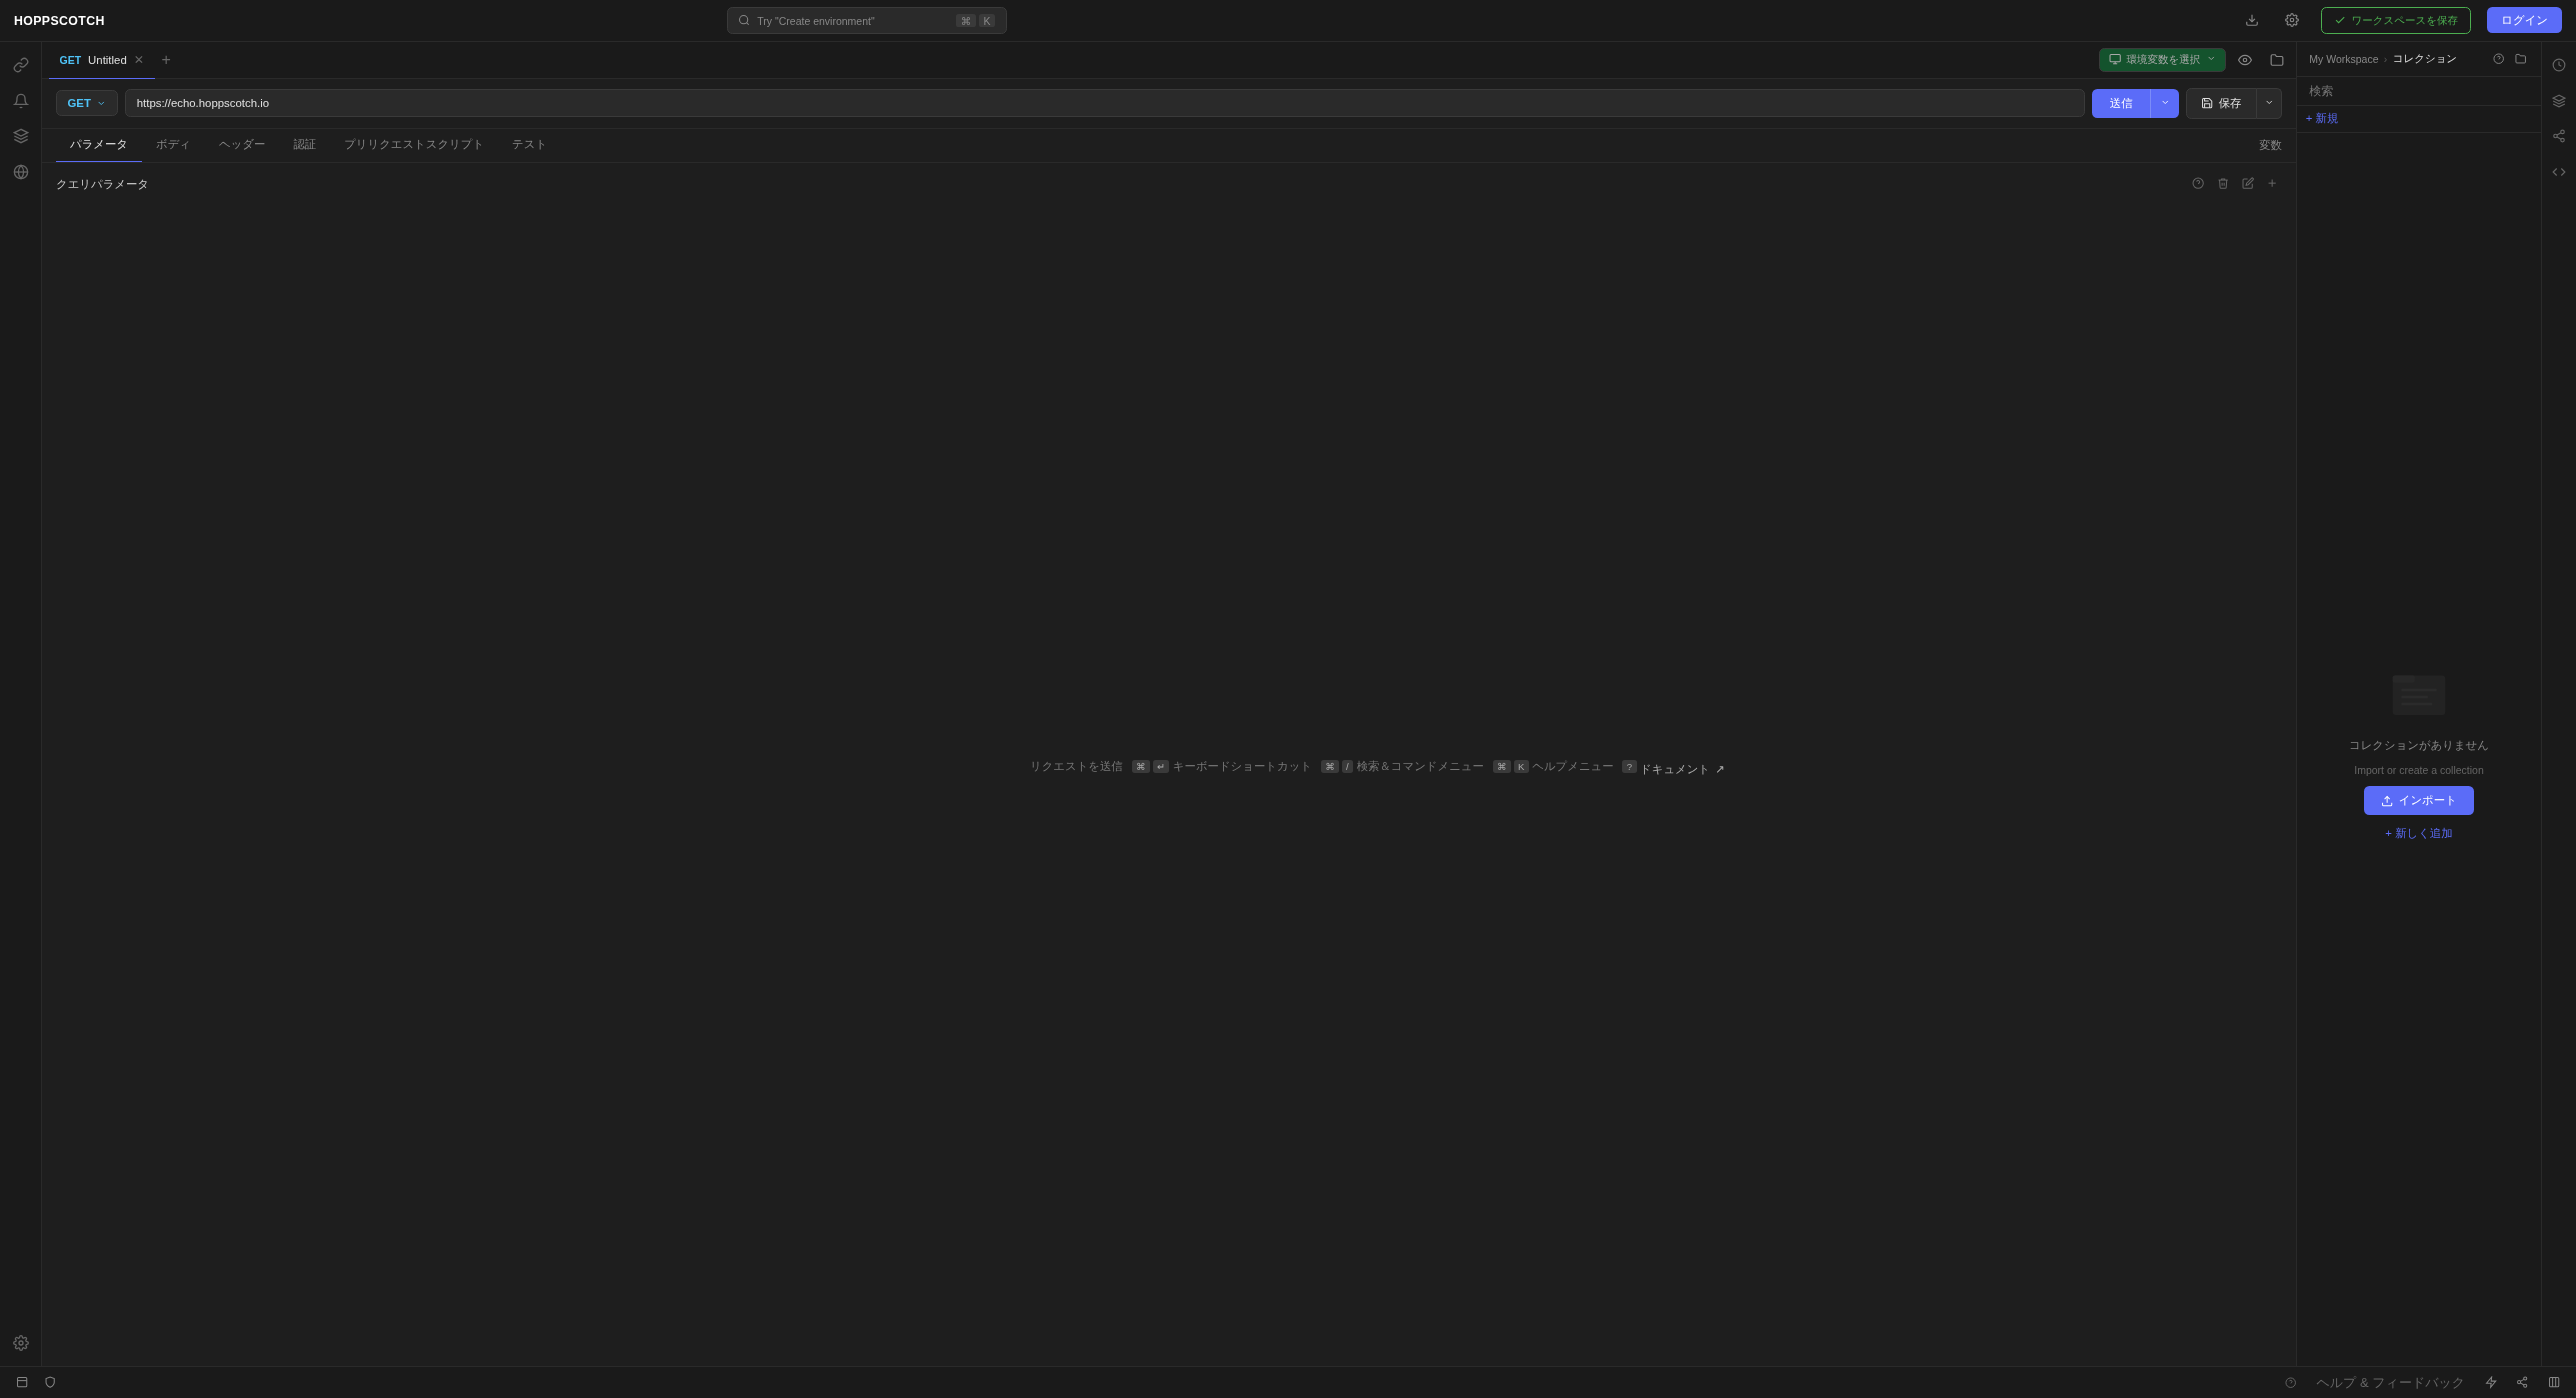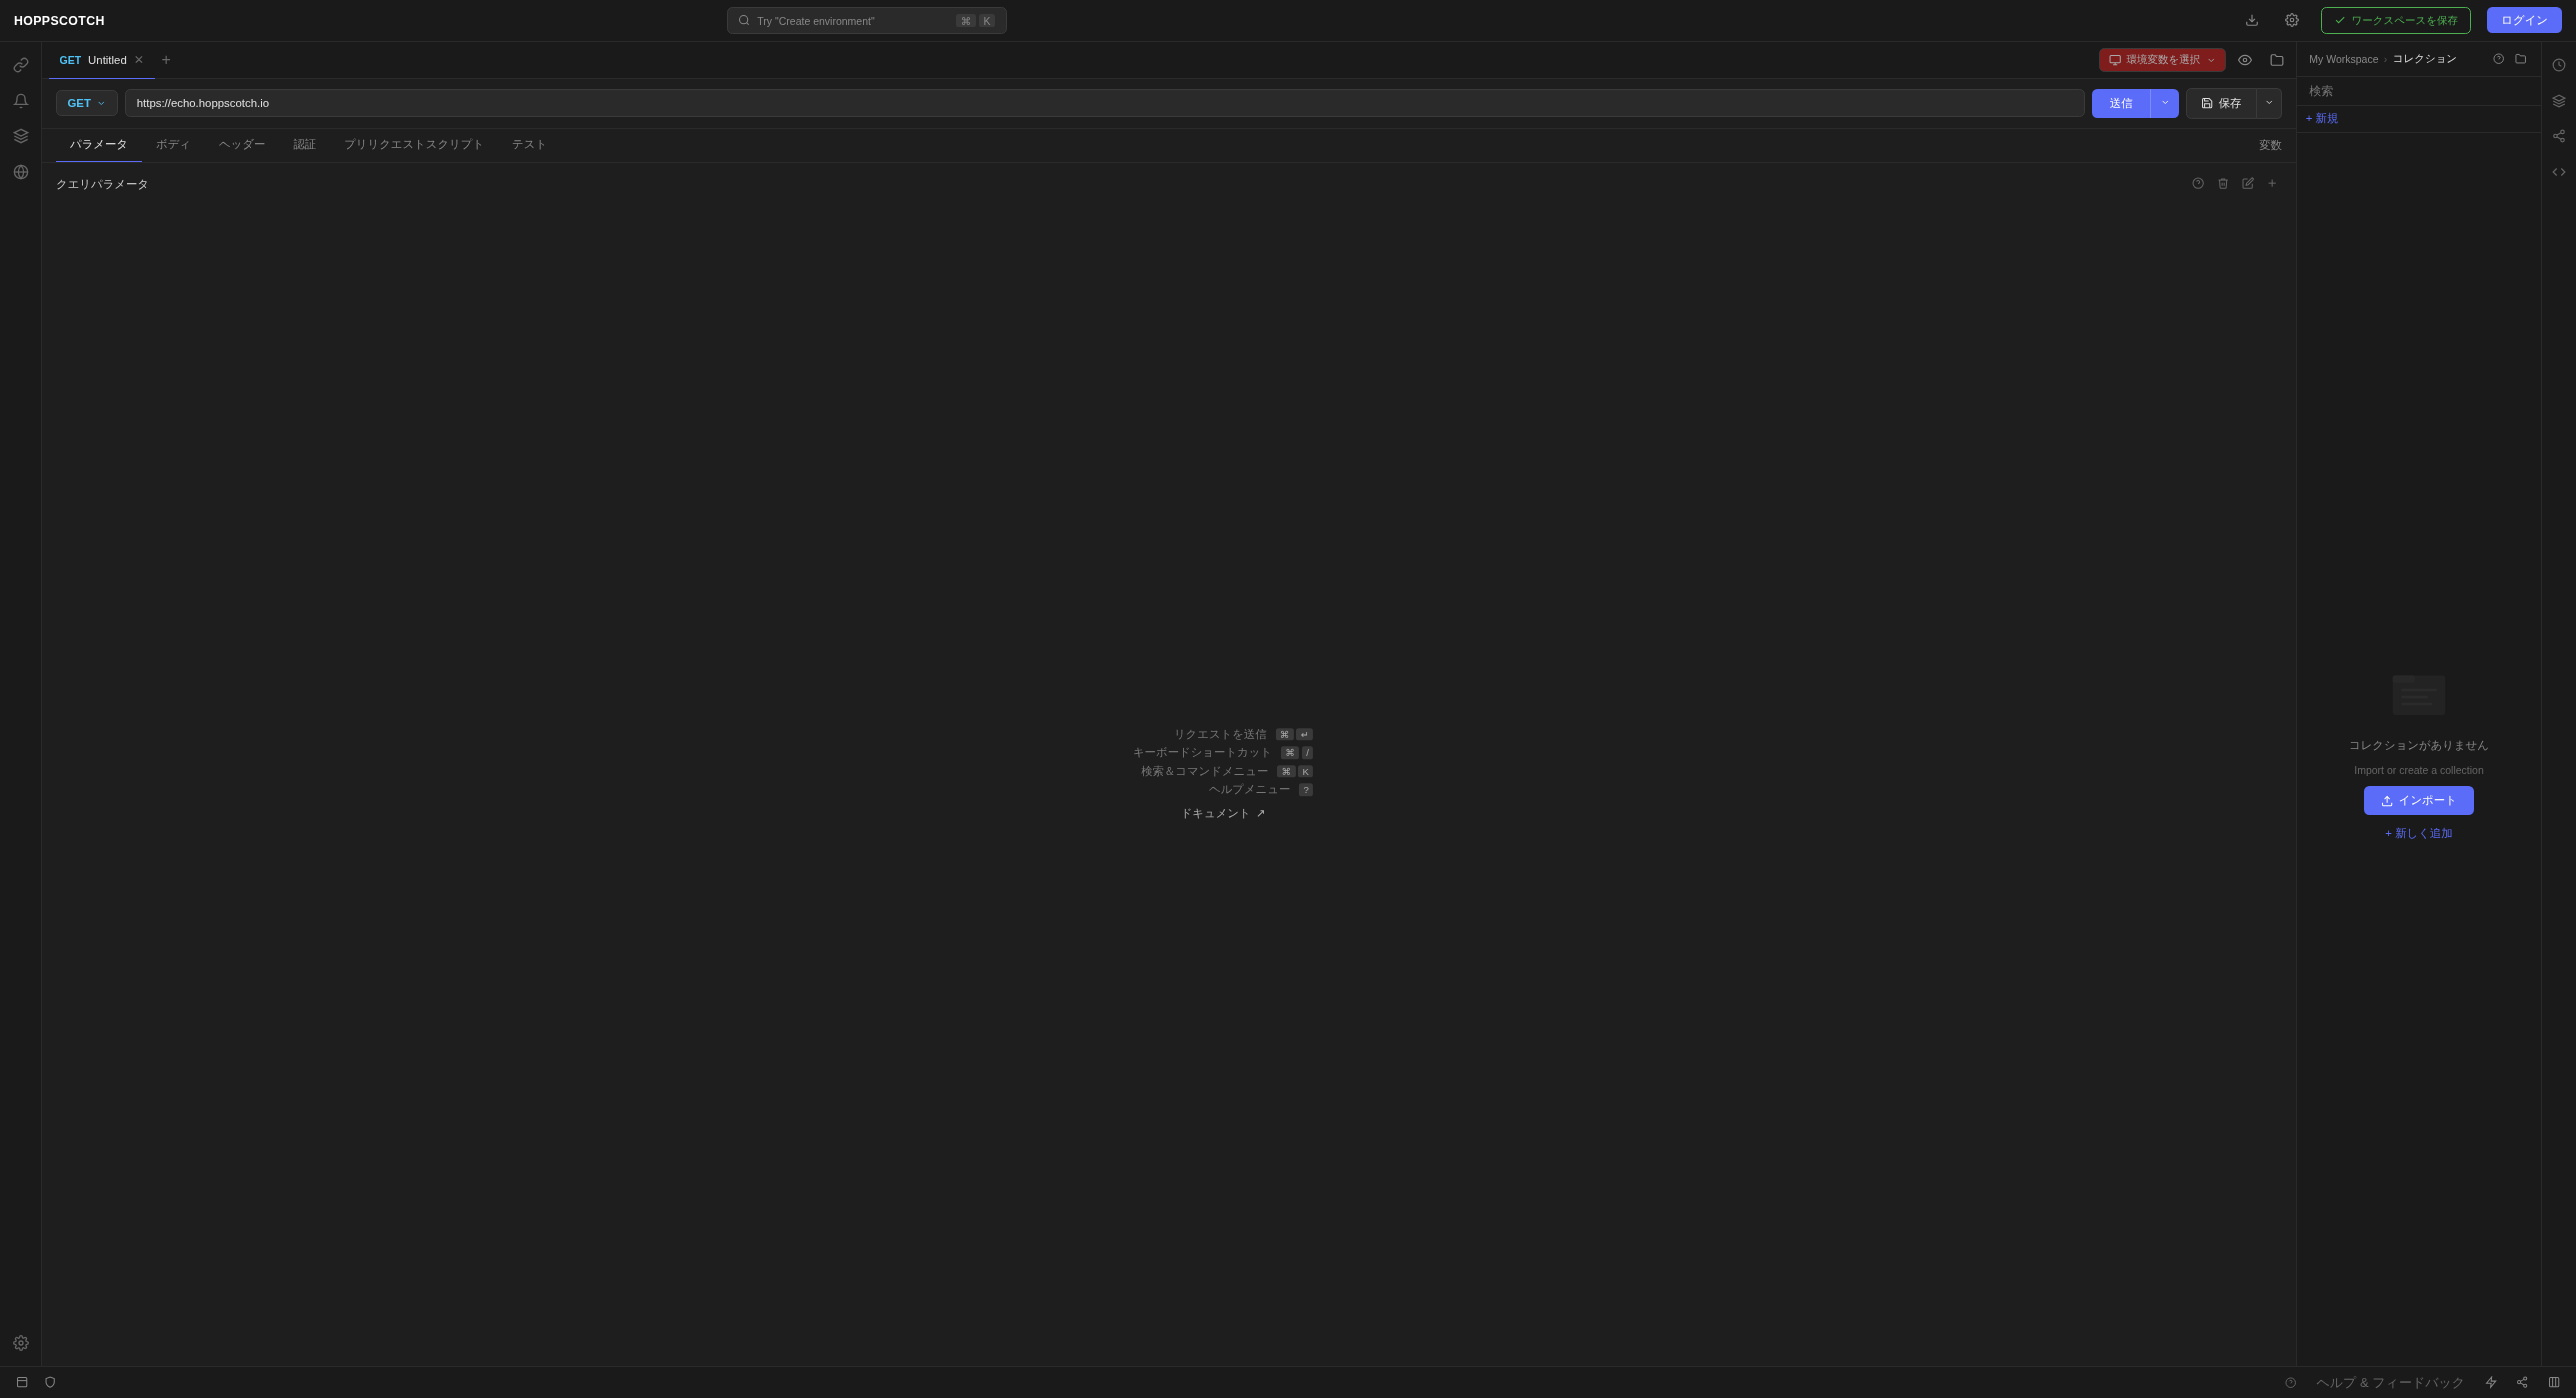--- a/index.html
+++ b/index.html
@@ -180,23 +180,23 @@
       font-size: 16px;
     }
     .tab-bar-right {
       margin-left: auto;
       display: flex;
       align-items: center;
       gap: 7px;
     }
     .env-select {
       display: flex;
-      align-items: center;
-      gap: 5.3px;
-      background: #7f1d1d;
+      align-items: flex-start;
+      gap: 5.3px;
+      background: #14532d;
       border: 0.9px solid #3a3a3a;
       border-radius: 5.3px;
       padding: 4.4px 8.8px;
       cursor: pointer;
       color: #aaa;
       font-size: 10.5px;
     }
 
     
     .request-bar {
@@ -354,21 +354,21 @@
     .table-check { color: #4CAF50; }
     .table-del { color: #e57373; }
 
     
     .help-overlay {
       position: absolute;
       top: 50%;
       left: 50%;
       transform: translate(-20%, -40%);
       display: flex;
-      flex-direction: column;
+      flex-direction: row;
       gap: 3.5px;
       pointer-events: none;
     }
     .help-row {
       display: flex;
       align-items: center;
       justify-content: flex-end;
       gap: 8.8px;
       color: #777;
       font-size: 11.4px;

